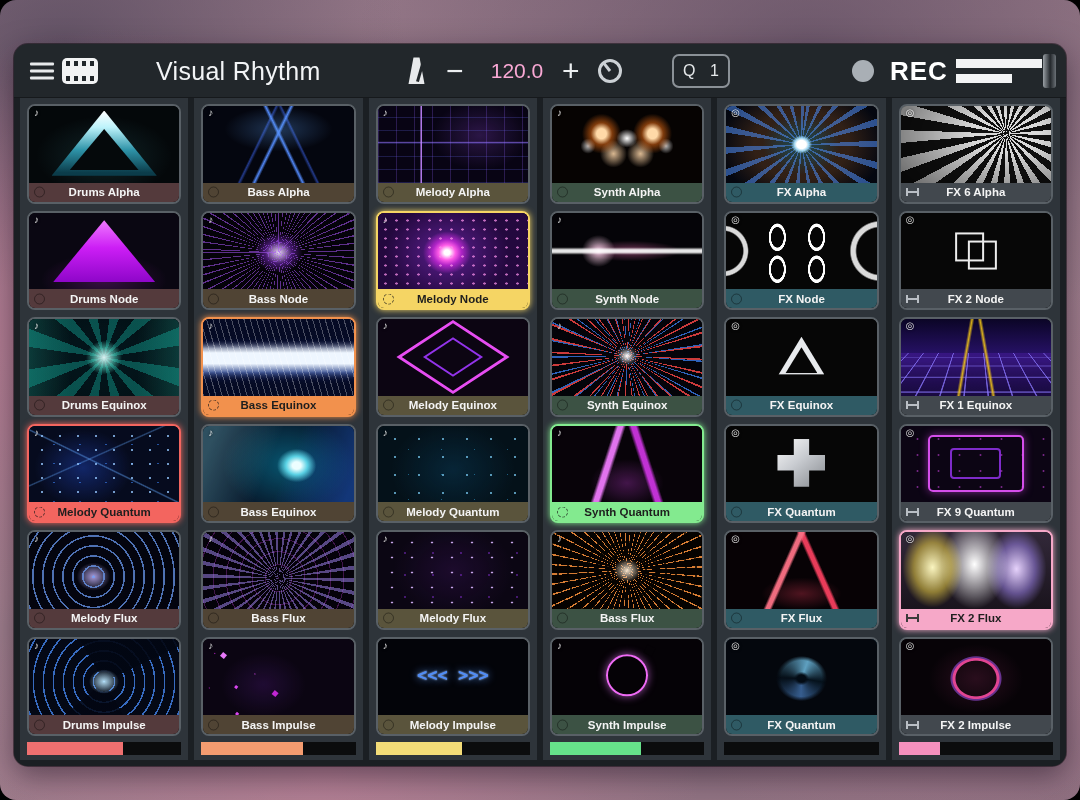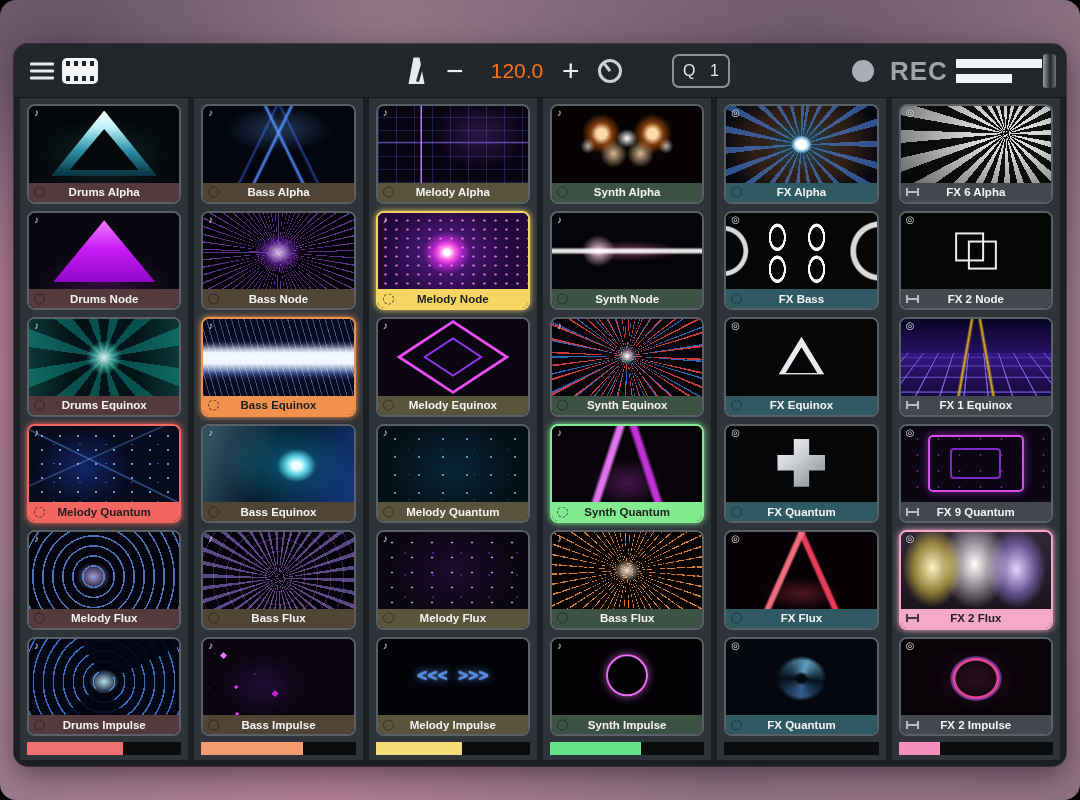--- a/index.html
+++ b/index.html
@@ -32,29 +32,29 @@
     background:repeating-linear-gradient(90deg,#22272b 0 4px,transparent 4px 8px);}
   .film-ic::before{top:3px}.film-ic::after{bottom:3px}
   .title{left:142px;color:#f2f4f6;font-size:25px;font-weight:500;letter-spacing:.3px;white-space:nowrap;}
   .metro-ic{left:392px;width:21px;height:27px;}
   .metro-ic::before{content:"";position:absolute;inset:0;background:#e8eaec;
     clip-path:polygon(36% 0,64% 0,88% 100%,12% 100%);}
   .metro-ic::after{content:"";position:absolute;left:10px;bottom:3px;width:2.5px;height:19px;
     background:#22272b;transform:rotate(16deg);transform-origin:bottom;}
   .minus-btn,.plus-btn{color:#eceff1;font-size:30px;font-weight:400;line-height:1;cursor:pointer;}
   .minus-btn{left:432px}.plus-btn{left:548px}
-  .bpm{left:462px;width:82px;text-align:center;color:#f97316;font-size:21px;}
+  .bpm{left:462px;width:82px;text-align:center;color:#f9a8d4;font-size:21px;}
   .dial-ic{left:584px;width:24px;height:24px;border:3px solid #ccd1d5;border-radius:50%;}
   .dial-ic::before{content:"";position:absolute;left:50%;top:50%;width:3px;height:11px;background:#ccd1d5;
     transform:translate(-50%,-100%) rotate(-38deg);transform-origin:50% 100%;}
   .qbox{left:658px;width:58px;height:34px;border:2px solid #8b9197;border-radius:7px;
     display:flex;align-items:center;justify-content:space-between;padding:0 9px;color:#e5e8ea;
     font-size:16px;cursor:pointer;}
   .rec-dot{left:838px;width:22px;height:22px;border-radius:50%;background:#a9afb5;cursor:pointer;}
-  .rec-label{left:876px;color:#a3a3a3;font-size:26px;font-weight:bold;letter-spacing:1px;text-align:center;}
+  .rec-label{left:876px;color:#ffffff;font-size:26px;font-weight:bold;letter-spacing:1px;text-align:center;}
   .fader{left:942px;width:96px;height:34px;cursor:pointer;}
   .meter-a{position:absolute;left:0;top:5px;height:9px;width:86px;background:#f2f3f4;}
   .meter-b{position:absolute;left:0;bottom:5px;height:9px;width:56px;background:#f2f3f4;}
   .fader-handle{position:absolute;right:-4px;top:0;width:13px;height:34px;border-radius:3px;
     background:linear-gradient(90deg,#9aa0a5,#3a3f44 45%,#23272b 55%,#6a7076);}
 
   
   .grid{flex:1;display:flex;gap:6px;padding:0 6px 6px;min-height:0;background:#1b1f23;}
   .column{flex:1;min-width:0;background:#2e343a;display:flex;flex-direction:column;padding:6px 7px 5px;}
   .cells{flex:1;display:flex;flex-direction:column;gap:7px;min-height:0;}
@@ -286,20 +286,21 @@
 </style>
 </head>
 <body>
 
 <div class="stage">
   <div class="window">
 
     <div class="header">
       <div class="abs menu-ic"></div>
       <div class="abs film-ic"></div>
+      <div class="abs title">Visual Rhythm</div>
       <div class="abs metro-ic"></div>
       <div class="abs minus-btn">−</div>
       <div class="abs bpm">120.0</div>
       <div class="abs plus-btn">+</div>
       <div class="abs dial-ic"></div>
       <div class="abs qbox">
         <span>Q</span>
         <span>1</span>
       </div>
       <div class="abs rec-dot"></div>
@@ -566,21 +567,21 @@
                 <span class="lic ic-loop"></span>
                 <span class="ltext">FX Alpha</span>
               </div>
             </div>
             <div class="cell">
               <div class="thumb t-fx-node">
                 <span class="corner-ic">◎</span>
               </div>
               <div class="label" style="--lbg: #2f5a64;">
                 <span class="lic ic-loop"></span>
-                <span class="ltext">FX Bass</span>
+                <span class="ltext">FX Node</span>
               </div>
             </div>
             <div class="cell">
               <div class="thumb t-fx-equinox">
                 <span class="corner-ic">◎</span>
               </div>
               <div class="label" style="--lbg: #2f5a64;">
                 <span class="lic ic-loop"></span>
                 <span class="ltext">FX Equinox</span>
               </div>

